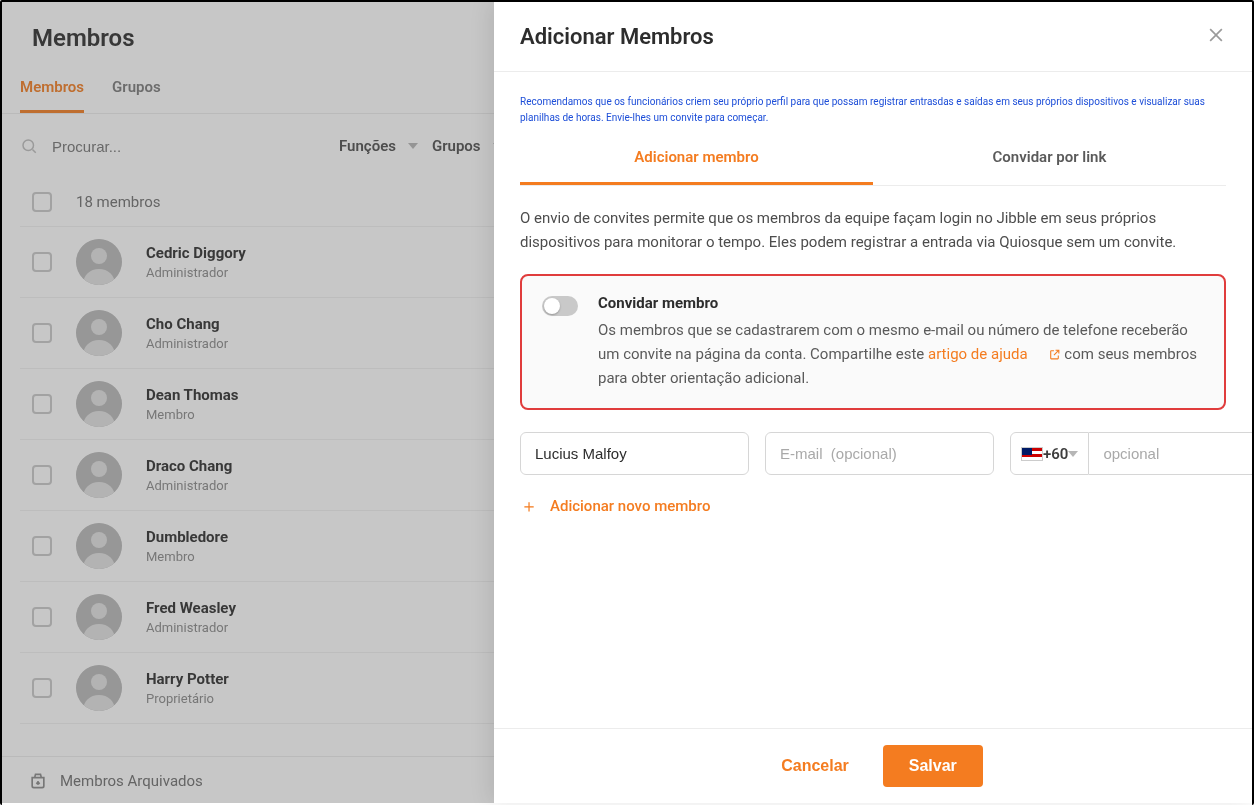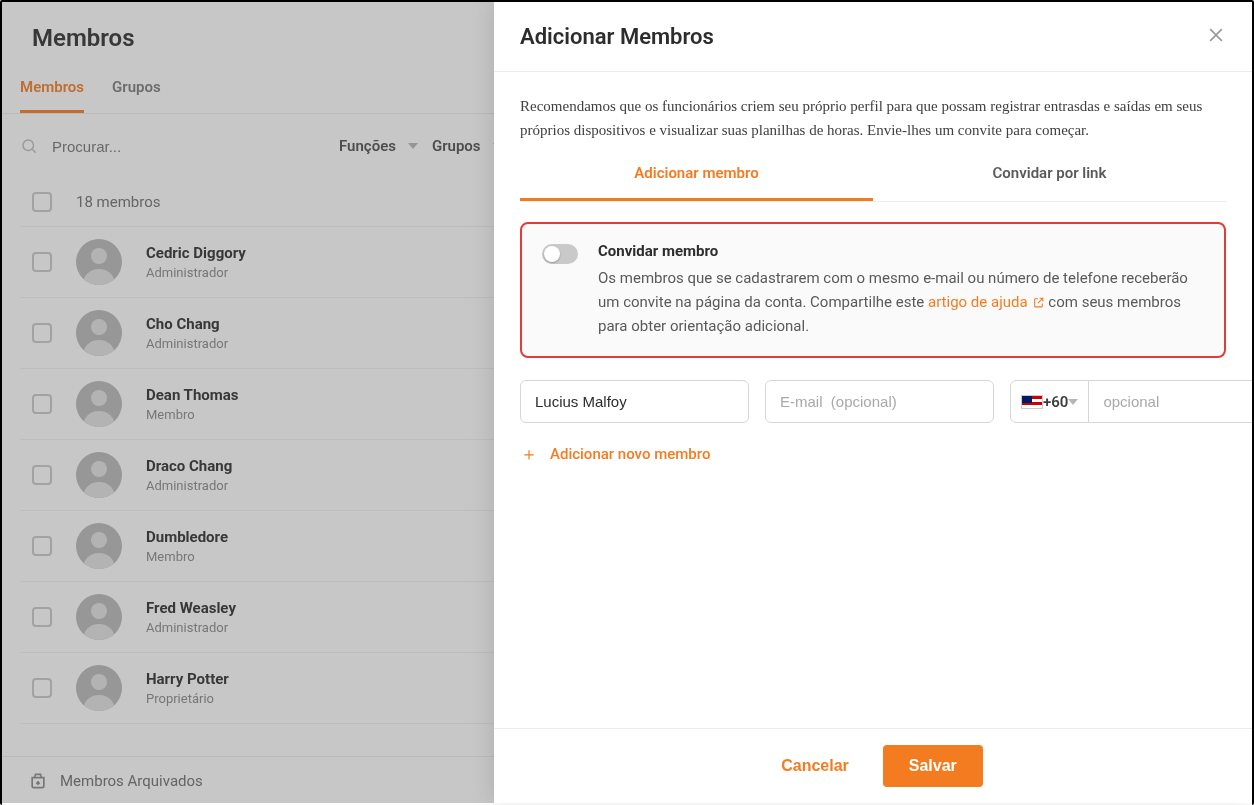--- a/index.html
+++ b/index.html
@@ -46,34 +46,34 @@
     .archive-icon { color: #8a8a8a; display:flex; }
 
     
     .scrim { position: absolute; inset: 2px; background: rgba(80,80,80,0.32); }
     .modal { position: absolute; top: 2px; right: 2px; bottom: 2px; width: 758px; background: #fff; box-shadow: -4px 0 20px rgba(0,0,0,0.1); display: flex; flex-direction: column; }
     .mhead { display: flex; justify-content: space-between; align-items: center; padding: 22px 26px; border-bottom: 1px solid #ececec; }
     .mtitle { font-size: 22px; font-weight: 600; color: #2d2d2d; }
     .xbtn { color: #9a9a9a; cursor: pointer; font-size: 22px; line-height: 1; }
 
     .mbody { padding: 22px 26px 0; flex: 1; overflow: auto; }
-    .intro { font-size: 15px; line-height: 1.6; color: #404040; font-family: Liberation Serif, serif; }
+    .intro { font-size: 10px; line-height: 1.6; color: #1d4ed8; }
 
     .mtabs { display: flex; margin-top: 22px; border-bottom: 1px solid #ececec; }
     .mtab { flex: 1; text-align: center; font-size: 15px; font-weight: 600; padding-bottom: 16px; cursor: pointer; color: #5a5a5a; }
     .mtab.active { color: #f47c20; border-bottom: 3px solid #f47c20; }
 
     .desc { font-size: 15px; line-height: 1.6; color: #4d4d4d; margin-top: 20px; }
 
     .invite-box { border: 2px solid #e03c3c; border-radius: 8px; background: #fafafa; padding: 18px 20px; margin-top: 20px; display: flex; gap: 20px; }
     .toggle { position: relative; width: 36px; height: 20px; border-radius: 999px; background: #c9c9c9; flex-shrink: 0; margin-top: 2px; cursor: pointer; }
     .toggle-knob { position: absolute; left: 2px; top: 2px; width: 16px; height: 16px; border-radius: 50%; background: #fff; box-shadow: 0 1px 2px rgba(0,0,0,0.25); }
     .invite-title { font-size: 15px; font-weight: 700; color: #2d2d2d; margin-bottom: 6px; }
     .invite-text { font-size: 15px; line-height: 1.6; color: #5a5a5a; }
-    .link-orange { color: #f47c20; cursor: pointer; display: inline-flex; align-items: center; gap: 4px; }
+    .link-orange { color: #f47c20; cursor: pointer; display: inline-flex; align-items: center; gap: 20px; }
     .ext-icon { display: inline-flex; }
 
     .form-row { display: flex; gap: 16px; margin-top: 22px; }
     .tinput { border: 1px solid #d6d6d6; border-radius: 6px; padding: 12px 14px; font-size: 15px; color: #2d2d2d; outline: none; }
     .tinput::placeholder { color: #a9a9a9; }
     .f-name { flex: 1.05; }
     .f-email { flex: 1.05; }
     .f-phone { flex: 1.05; display: flex; gap: 0; }
     .cc { border: 1px solid #d6d6d6; border-radius: 6px 0 0 6px; padding: 10px 10px; display: flex; align-items: center; gap: 0; font-size: 15px; font-weight: 600; color: #3d3d3d; cursor: pointer; }
     .flag { width: 22px; height: 14px; display: inline-block; background: linear-gradient(#cc0000 0 25%, #ffffff 25% 50%, #cc0000 50% 75%, #ffffff 75% 100%); position:relative; border:1px solid #ccc;}
@@ -256,20 +256,21 @@
   </div>
 
   <div class="mbody">
     <p class="intro">Recomendamos que os funcionários criem seu próprio perfil para que possam registrar entrasdas e saídas em seus próprios dispositivos e visualizar suas planilhas de horas. Envie-lhes um convite para começar.</p>
 
     <div class="mtabs">
       <div class="mtab active">Adicionar membro</div>
       <div class="mtab">Convidar por link</div>
     </div>
 
+    <p class="desc">O envio de convites permite que os membros da equipe façam login no Jibble em seus próprios dispositivos para monitorar o tempo. Eles podem registrar a entrada via Quiosque sem um convite.</p>
 
     <div class="invite-box">
       <div class="toggle">
         <div class="toggle-knob"></div>
       </div>
       <div>
         <div class="invite-title">Convidar membro</div>
         <div class="invite-text">
           <span>Os membros que se cadastrarem com o mesmo e-mail ou número de telefone receberão um convite na página da conta. Compartilhe este </span><span class="link-orange">
               <span>artigo de ajuda</span>

